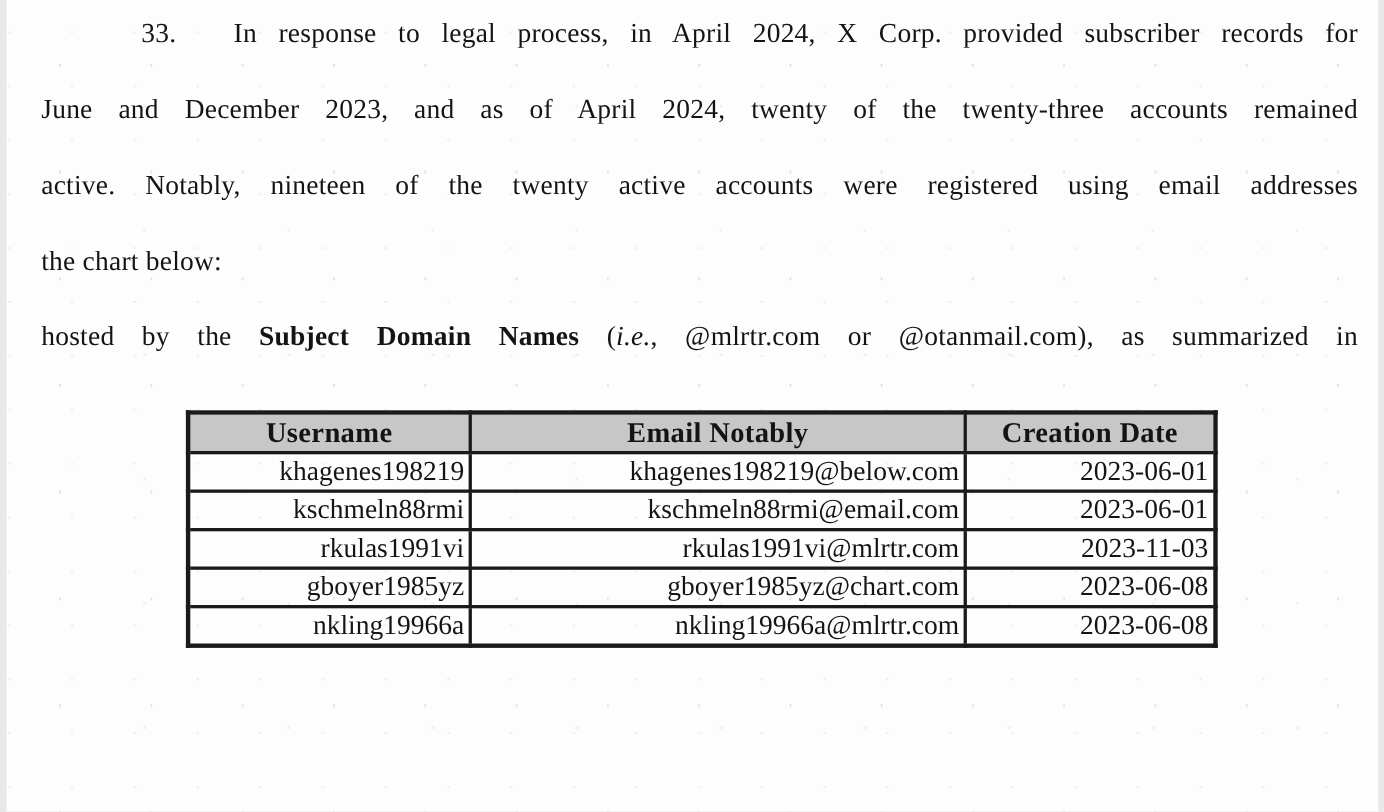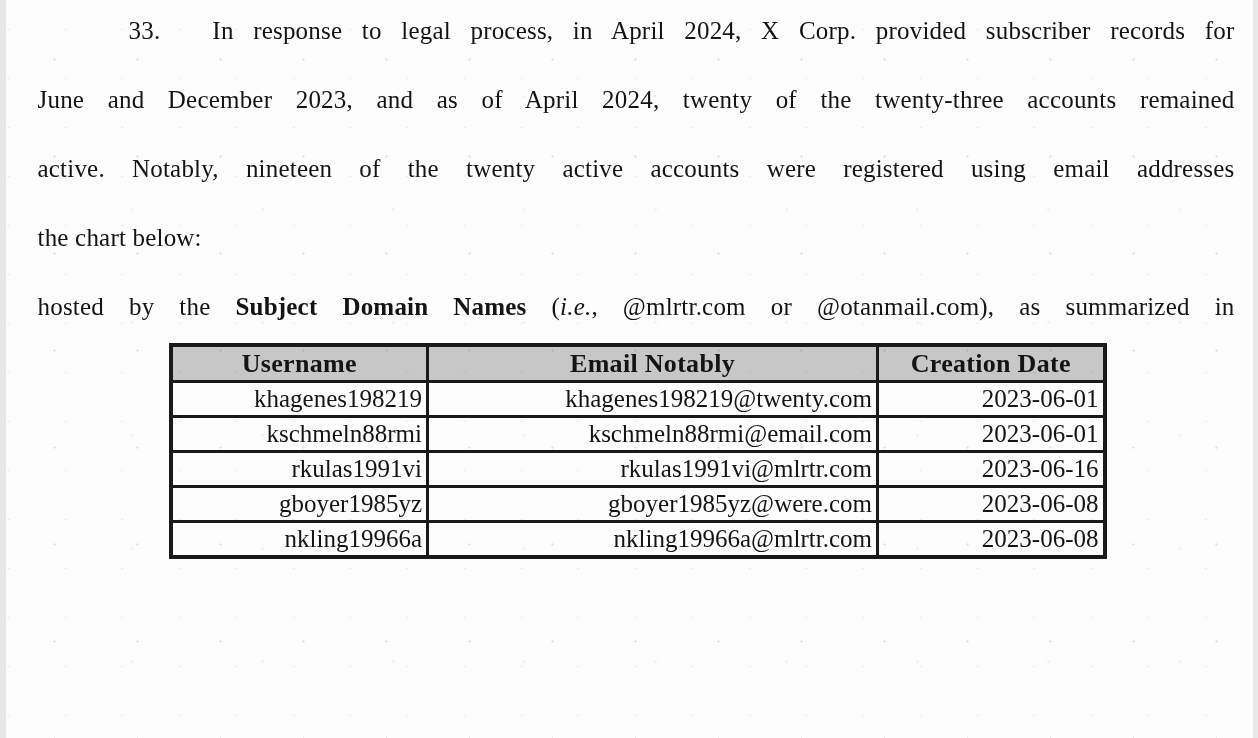--- a/index.html
+++ b/index.html
@@ -35,21 +35,21 @@
   }
   .pline { text-align:justify; text-align-last:justify; }
   .pline.last { text-align-last:left; }
   .para-num { padding-left:91px; padding-right:52px; }
   .b { font-weight:bold; }
   .i { font-style:italic; }
 
   table.accounts {
     border-collapse:collapse;
     table-layout:fixed;
-    margin:2px 0 0 163px;
+    margin:32px 0 0 163px;
     width:934px;
     border:4px solid var(--line, #161616);
     padding-left:20px;
   }
   .accounts th, .accounts td {
     border:3px solid var(--line, #161616);
     text-align:center;
     vertical-align:middle;
     padding:0 4px;
     overflow:hidden;
@@ -87,36 +87,36 @@
       <thead>
         <tr>
             <th>Username</th>
             <th>Email Notably</th>
             <th>Creation Date</th>
           </tr>
       </thead>
       <tbody>
           <tr>
             <td>khagenes198219</td>
-            <td>khagenes198219@twenty.com</td>
+            <td>khagenes198219@below.com</td>
             <td>2023-06-01</td>
           </tr>
           <tr>
             <td>kschmeln88rmi</td>
             <td>kschmeln88rmi@email.com</td>
             <td>2023-06-01</td>
           </tr>
           <tr>
             <td>rkulas1991vi</td>
             <td>rkulas1991vi@mlrtr.com</td>
-            <td>2023-06-16</td>
+            <td>2023-11-03</td>
           </tr>
           <tr>
             <td>gboyer1985yz</td>
-            <td>gboyer1985yz@were.com</td>
+            <td>gboyer1985yz@chart.com</td>
             <td>2023-06-08</td>
           </tr>
           <tr>
             <td>nkling19966a</td>
             <td>nkling19966a@mlrtr.com</td>
             <td>2023-06-08</td>
           </tr>
         </tbody>
     </table>
 

